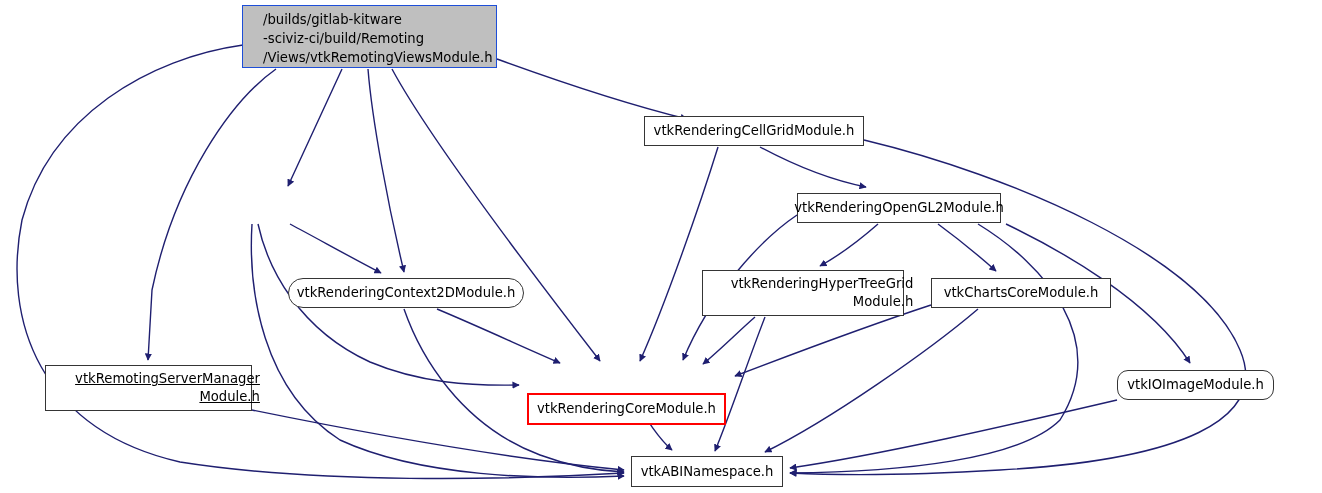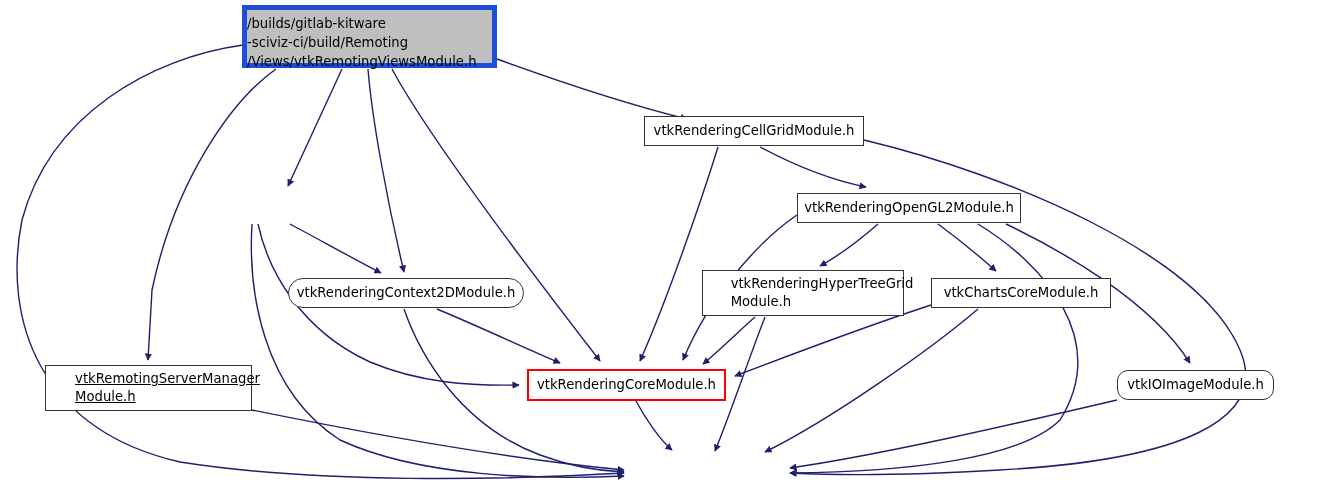--- a/index.html
+++ b/index.html
@@ -12,39 +12,40 @@
   }
   #edges{position:absolute;left:0;top:0;width:1322px;height:493px;}
   .node{
     position:absolute;
     box-sizing:border-box;
     border:1px solid #353535;
     background:#ffffff;
     display:flex;
     align-items:center;
     justify-content:center;
-    text-align:left;
+    text-align:right;
     color:#000000;
     font-size:13.2px;
     line-height:16px;
     letter-spacing:0px;
     white-space:pre-line;
     z-index:5;
   }
   .node.root{
     background:#bfbfbf;
-    border:5px solid #1d4ed8;
+    border:1px solid #1d4ed8;
     text-align:left;
     justify-content:flex-start;
-    padding:4px 0;
+    padding:4px 20px;
     align-items:flex-start;
     line-height:19px;
   }
   .node.highlight{
     border:2px solid #ff0000;
+    margin-top:24px;
   }
   .node.two-line{line-height:18px;padding-left:38px;}
 </style>
 </head>
 <body>
 
 <div id="graph">
 
   <svg id="edges" viewBox="0 0 1322 493" xmlns="http://www.w3.org/2000/svg">
     <defs>
@@ -107,31 +108,32 @@
       <path d="M 1117,400 C 1010,425 880,455 790,468"></path>
     </g>
   </svg>
 
   <div class="node root" style="left:242px;top:5px;width:255px;height:63px;">/builds/gitlab-kitware
 -sciviz-ci/build/Remoting
 /Views/vtkRemotingViewsModule.h</div>
 
   <div class="node" style="left:644px;top:116px;width:220px;height:30px;">vtkRenderingCellGridModule.h</div>
 
-  <div class="node" style="left:797px;top:193px;width:224px;height:30px;">vtkRenderingOpenGL2Module.h</div>
+  <div class="node" style="left:797px;top:193px;width:204px;height:30px;">vtkRenderingOpenGL2Module.h</div>
 
 
   <div class="node" style="left:288px;top:278px;width:236px;height:30px;border-radius:15px;">vtkRenderingContext2DModule.h</div>
 
   <div class="node two-line" style="left:702px;top:270px;width:202px;height:46px;">vtkRenderingHyperTreeGrid
 Module.h</div>
 
   <div class="node" style="left:931px;top:278px;width:180px;height:30px;">vtkChartsCoreModule.h</div>
 
   <div class="node highlight" style="left:527px;top:369px;width:199px;height:32px;">vtkRenderingCoreModule.h</div>
 
   <div class="node two-line" style="left:45px;top:365px;width:207px;height:46px;text-decoration:underline;">vtkRemotingServerManager
 Module.h</div>
 
   <div class="node" style="left:1117px;top:370px;width:157px;height:30px;border-radius:11px;">vtkIOImageModule.h</div>
 
+  <div class="node" style="left:631px;top:456px;width:152px;height:31px;">vtkABINamespace.h</div>
 
 </div>
 
 </body></html>

